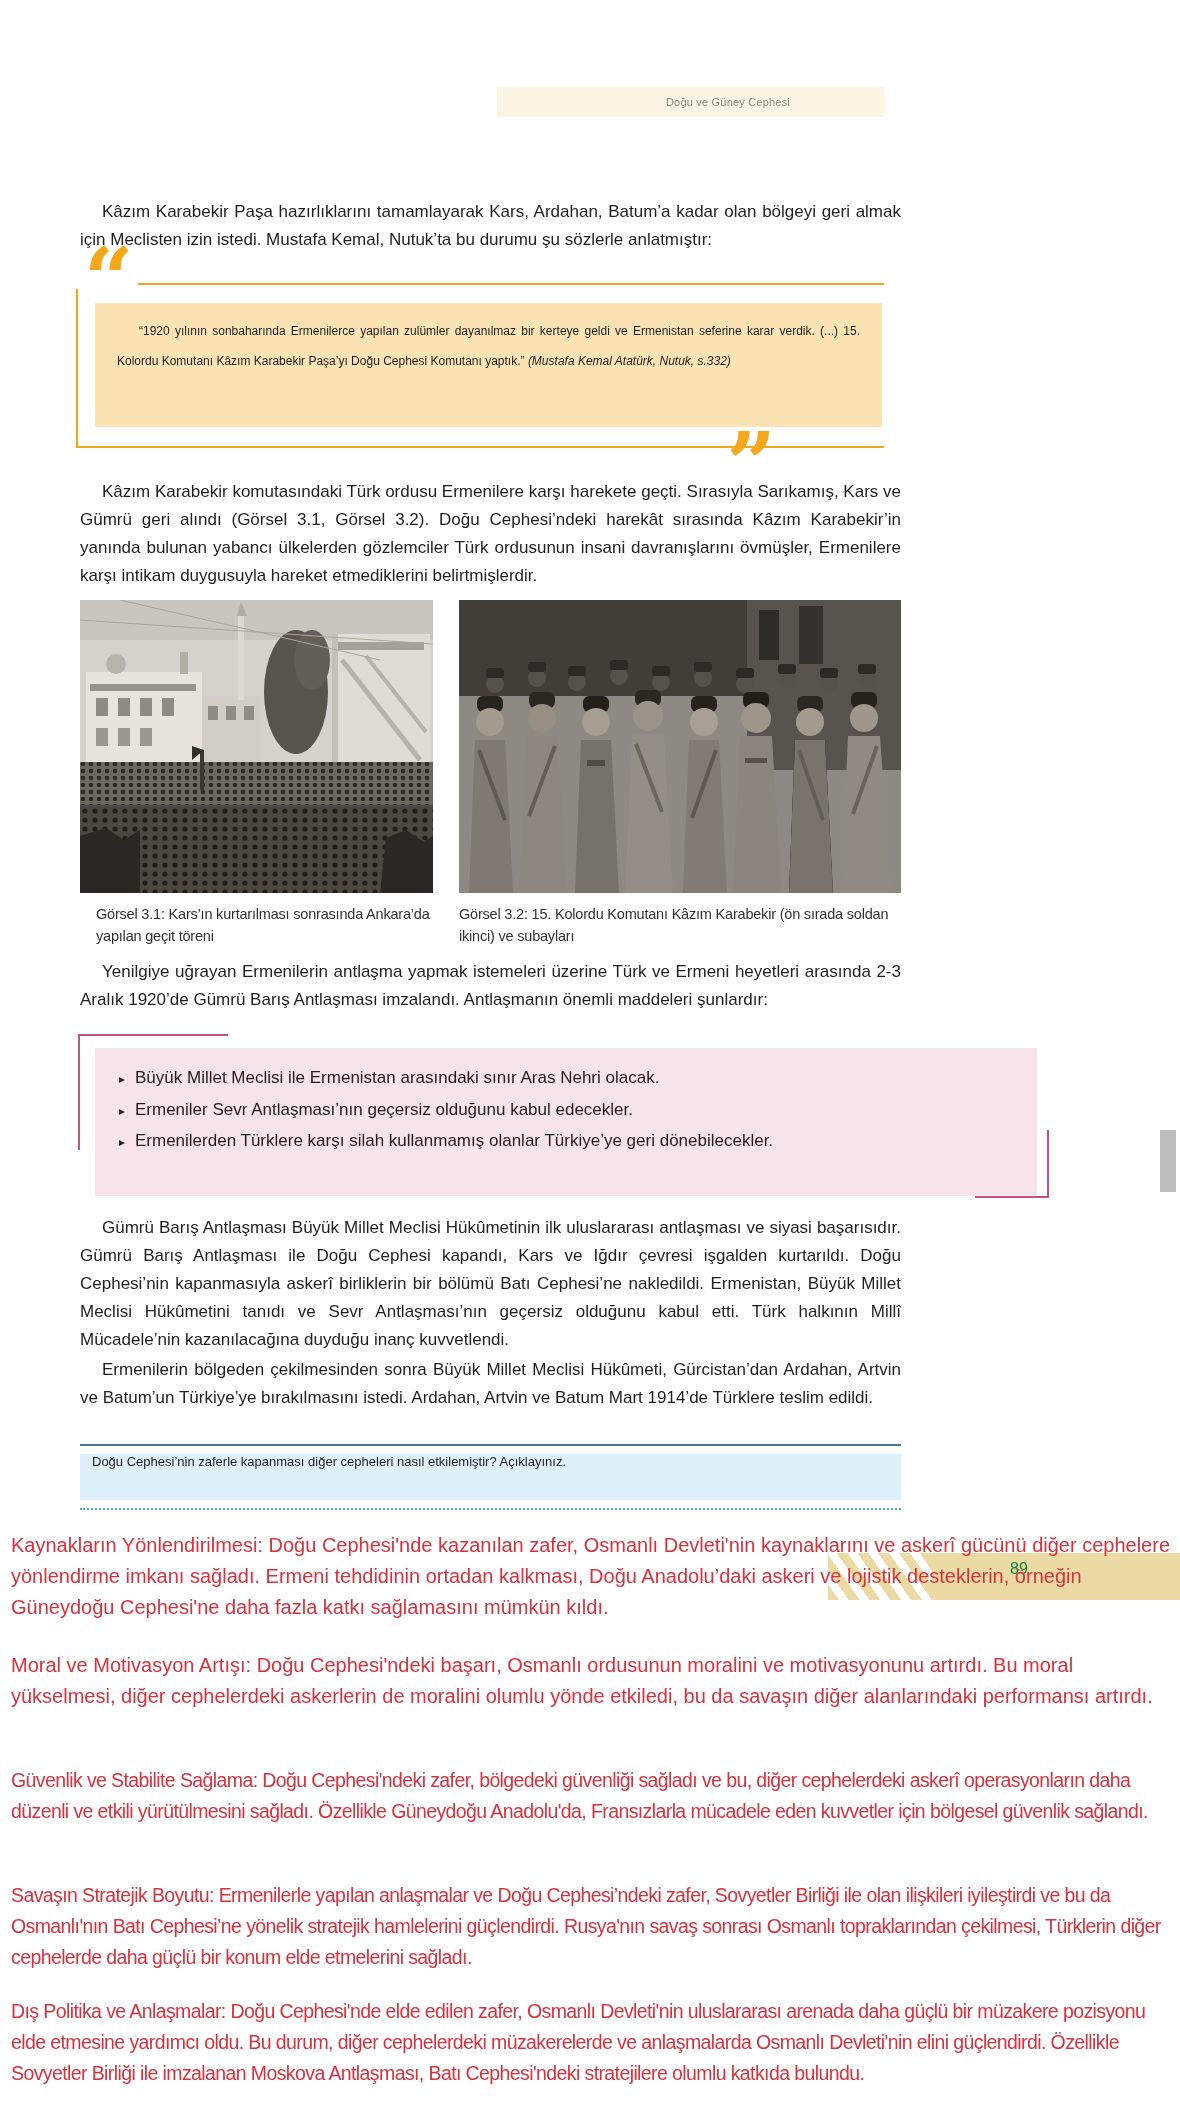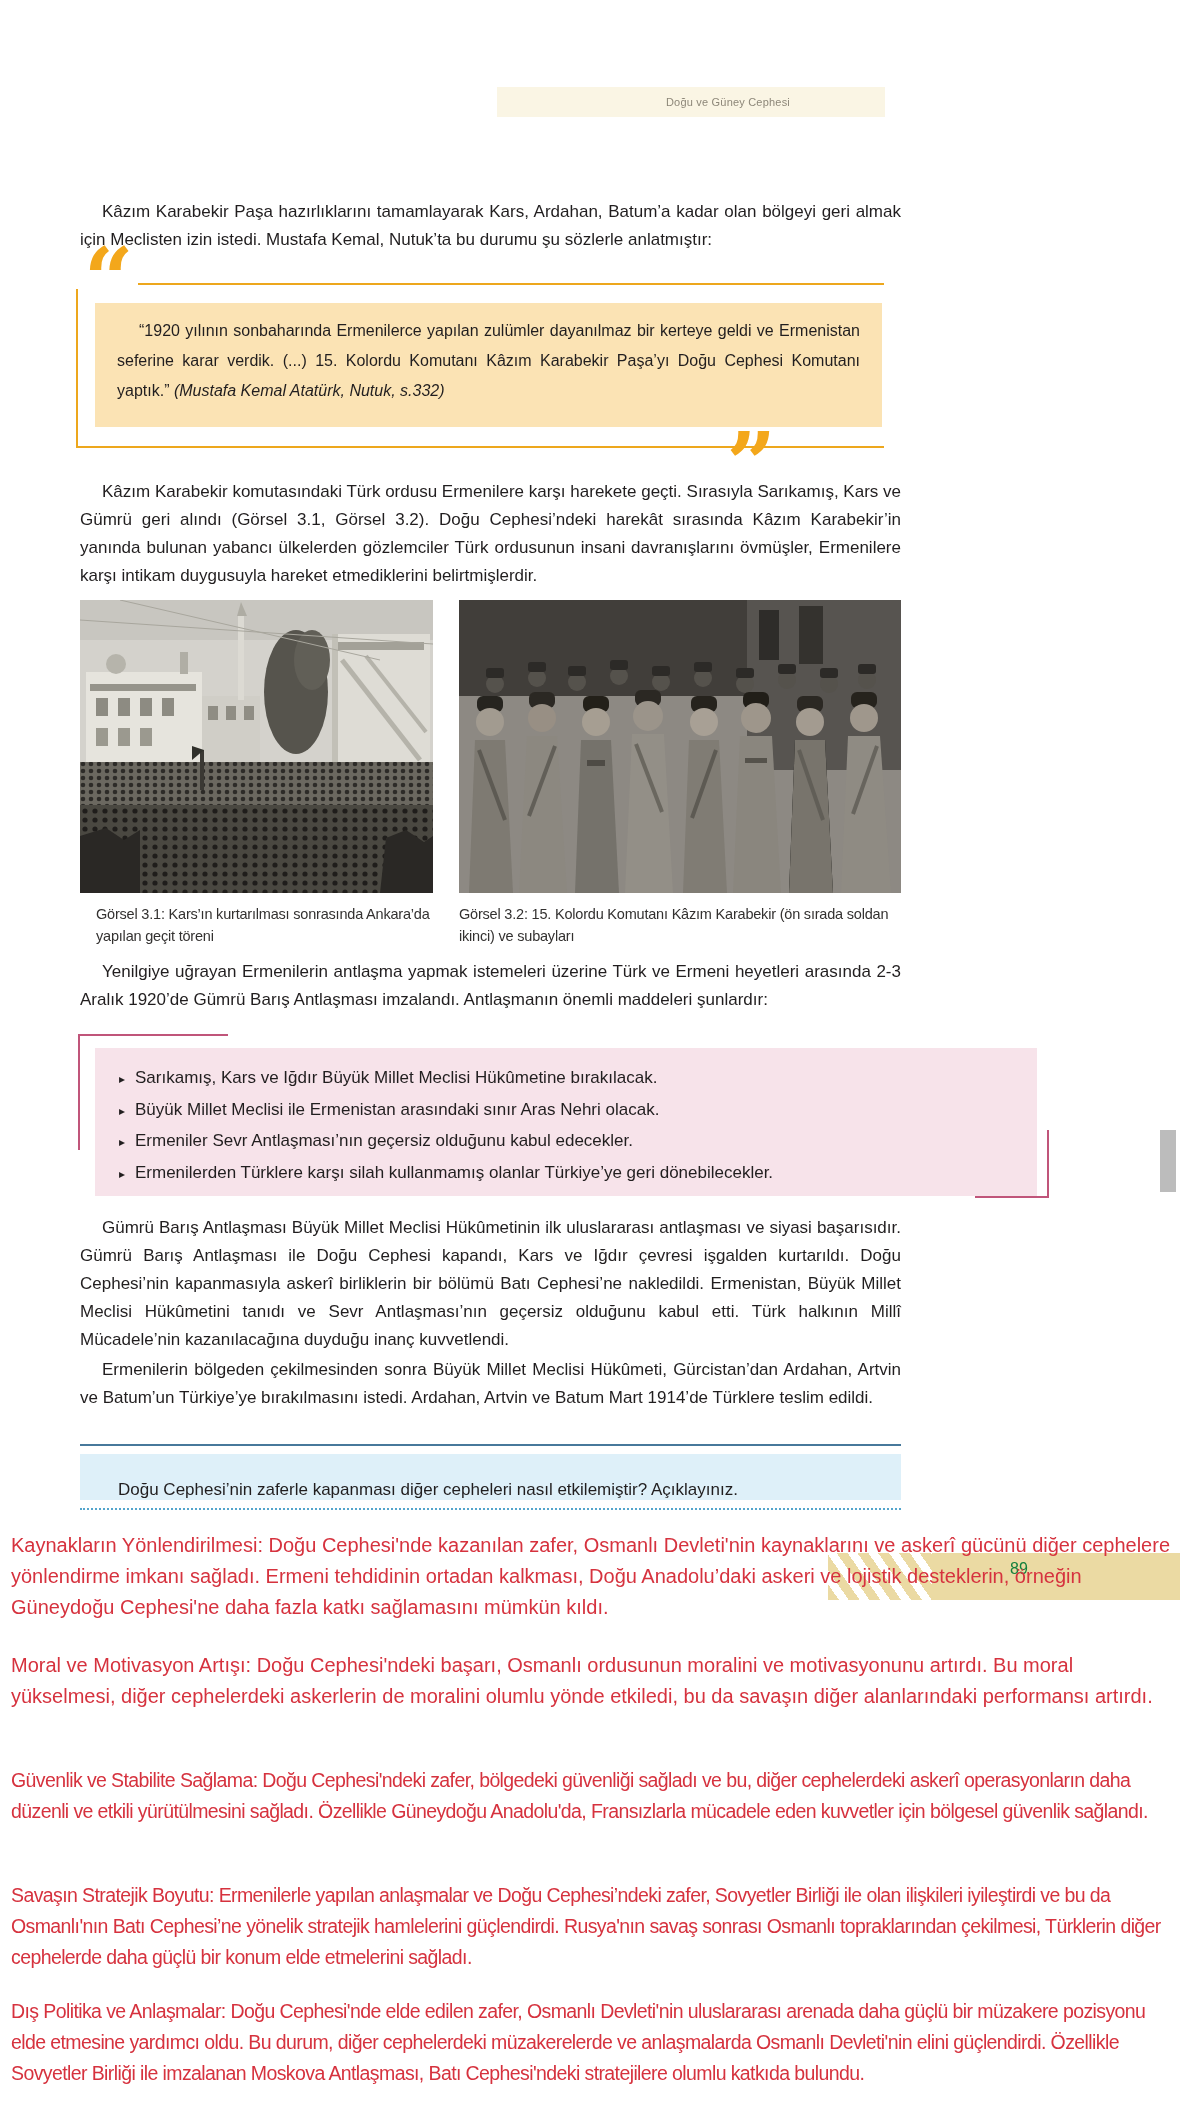--- a/index.html
+++ b/index.html
@@ -14,21 +14,21 @@
   .header-band span{font-size:11px;color:#8d8779;letter-spacing:.2px;}
   
   .body-par{position:absolute;left:80px;width:821px;font-size:17px;line-height:28px;
     text-align:justify;text-indent:22px;margin:0;}
   
   .quote-block{position:absolute;left:76px;top:283px;width:808px;height:165px;}
   .q-topline{position:absolute;left:62px;top:0;right:0;height:2px;background:#eda71d;}
   .q-leftline{position:absolute;left:0;top:6px;bottom:0;width:2px;background:#eda71d;}
   .q-bottomline{position:absolute;left:0;bottom:0;right:0;height:2px;background:#eda71d;}
   .q-inner{position:absolute;left:19px;top:20px;width:787px;height:124px;background:#fbe3b4;
-    box-sizing:border-box;padding:13px 22px 0 22px;font-size:16px;line-height:30px;
+    box-sizing:border-box;padding:13px 22px 0 22px;font-size:12px;line-height:30px;
     text-align:justify;}
   .q-inner .qtext{text-indent:22px;display:block;}
   .q-open{position:absolute;left:8px;top:-34px;font-family:"DejaVu Serif", serif;
     font-size:86px;line-height:60px;color:#f3a71b;font-weight:bold;}
   .q-close{position:absolute;right:108px;bottom:-46px;font-family:"DejaVu Serif", serif;
     font-size:86px;line-height:60px;color:#f3a71b;font-weight:bold;}
   .q-cite{font-style:italic;}
   
   .photo{position:absolute;top:600px;height:293px;background:#cfcdc8;}
   .photo svg{display:block;width:100%;height:100%;}
@@ -46,21 +46,21 @@
     border-right:2px solid #c0557a;border-bottom:2px solid #c0557a;box-sizing:border-box;}
   .scan-strip{position:absolute;left:1160px;top:1130px;width:16px;height:62px;background:#bcbcbc;}
   .pink-box{position:absolute;left:95px;top:1048px;width:942px;height:148px;background:#f7e3ea;
     box-sizing:border-box;padding:15px 20px 0 24px;}
   .pink-box ul{margin:0;padding:0;list-style:none;}
   .pink-box li{font-size:17px;line-height:30.5px;color:#211e1f;}
   .pink-box .blt{display:inline-block;width:16px;font-size:12px;color:#211e1f;}
   
   .divider{position:absolute;left:80px;top:1444px;width:821px;height:2px;background:#47799b;}
   .question-box{position:absolute;left:80px;top:1454px;width:821px;height:46px;background:#def0f9;
-    display:flex;align-items:flex-end;box-sizing:border-box;padding-left:38px;font-size:17px;}
+    display:flex;align-items:flex-start;box-sizing:border-box;padding-left:12px;font-size:13px;}
   .dotted-line{position:absolute;left:80px;top:1508px;width:821px;border-top:2px dotted #54a5cc;}
   
   .footer-band{position:absolute;left:932px;top:1553px;width:248px;height:47px;background:#ebdaa3;z-index:1;}
   .footer-band::before{content:"";position:absolute;left:-104px;top:0;width:104px;height:100%;
     background:repeating-linear-gradient(55deg,#ebdaa3 0 9px,rgba(235,218,163,0) 9px 17px);}
   .page-num{position:absolute;left:78px;top:7px;font-size:16px;color:#15803d;}
   
   .answer{position:absolute;left:3px;width:1160px;color:#d6323e;font-size:20px;
     line-height:31px;z-index:5;margin:8px;}
   .answer.cond{letter-spacing:-0.6px;font-size:19.5px;}
@@ -237,21 +237,20 @@
   <div class="caption caption-left">Görsel 3.1: Kars’ın kurtarılması sonrasında Ankara’da yapılan geçit töreni</div>
   <div class="caption caption-right">Görsel 3.2: 15. Kolordu Komutanı Kâzım Karabekir (ön sırada soldan ikinci) ve subayları</div>
 
   <p class="body-par" style="top:958px">Yenilgiye uğrayan Ermenilerin antlaşma yapmak istemeleri üzerine Türk ve Ermeni heyetleri arasında 2-3 Aralık 1920’de Gümrü Barış Antlaşması imzalandı. Antlaşmanın önemli maddeleri şunlardır:</p>
 
   <div class="pink-deco-tl"></div>
   <div class="pink-deco-br"></div>
   <div class="scan-strip"></div>
   <div class="pink-box">
     <ul>
-      <li><span class="blt">▸</span><span>Sarıkamış, Kars ve Iğdır Büyük Millet Meclisi Hükûmetine bırakılacak.</span></li>
       <li><span class="blt">▸</span><span>Büyük Millet Meclisi ile Ermenistan arasındaki sınır Aras Nehri olacak.</span></li>
       <li><span class="blt">▸</span><span>Ermeniler Sevr Antlaşması’nın geçersiz olduğunu kabul edecekler.</span></li>
       <li><span class="blt">▸</span><span>Ermenilerden Türklere karşı silah kullanmamış olanlar Türkiye’ye geri dönebilecekler.</span></li>
     </ul>
   </div>
 
   <p class="body-par" style="top:1214px">Gümrü Barış Antlaşması Büyük Millet Meclisi Hükûmetinin ilk uluslararası antlaşması ve siyasi başarısıdır. Gümrü Barış Antlaşması ile Doğu Cephesi kapandı, Kars ve Iğdır çevresi işgalden kurtarıldı. Doğu Cephesi’nin kapanmasıyla askerî birliklerin bir bölümü Batı Cephesi’ne nakledildi. Ermenistan, Büyük Millet Meclisi Hükûmetini tanıdı ve Sevr Antlaşması’nın geçersiz olduğunu kabul etti. Türk halkının Millî Mücadele’nin kazanılacağına duyduğu inanç kuvvetlendi.</p>
   <p class="body-par" style="top:1356px">Ermenilerin bölgeden çekilmesinden sonra Büyük Millet Meclisi Hükûmeti, Gürcistan’dan Ardahan, Artvin ve Batum’un Türkiye’ye bırakılmasını istedi. Ardahan, Artvin ve Batum Mart 1914’de Türklere teslim edildi.</p>
 
   <div class="divider"></div>

